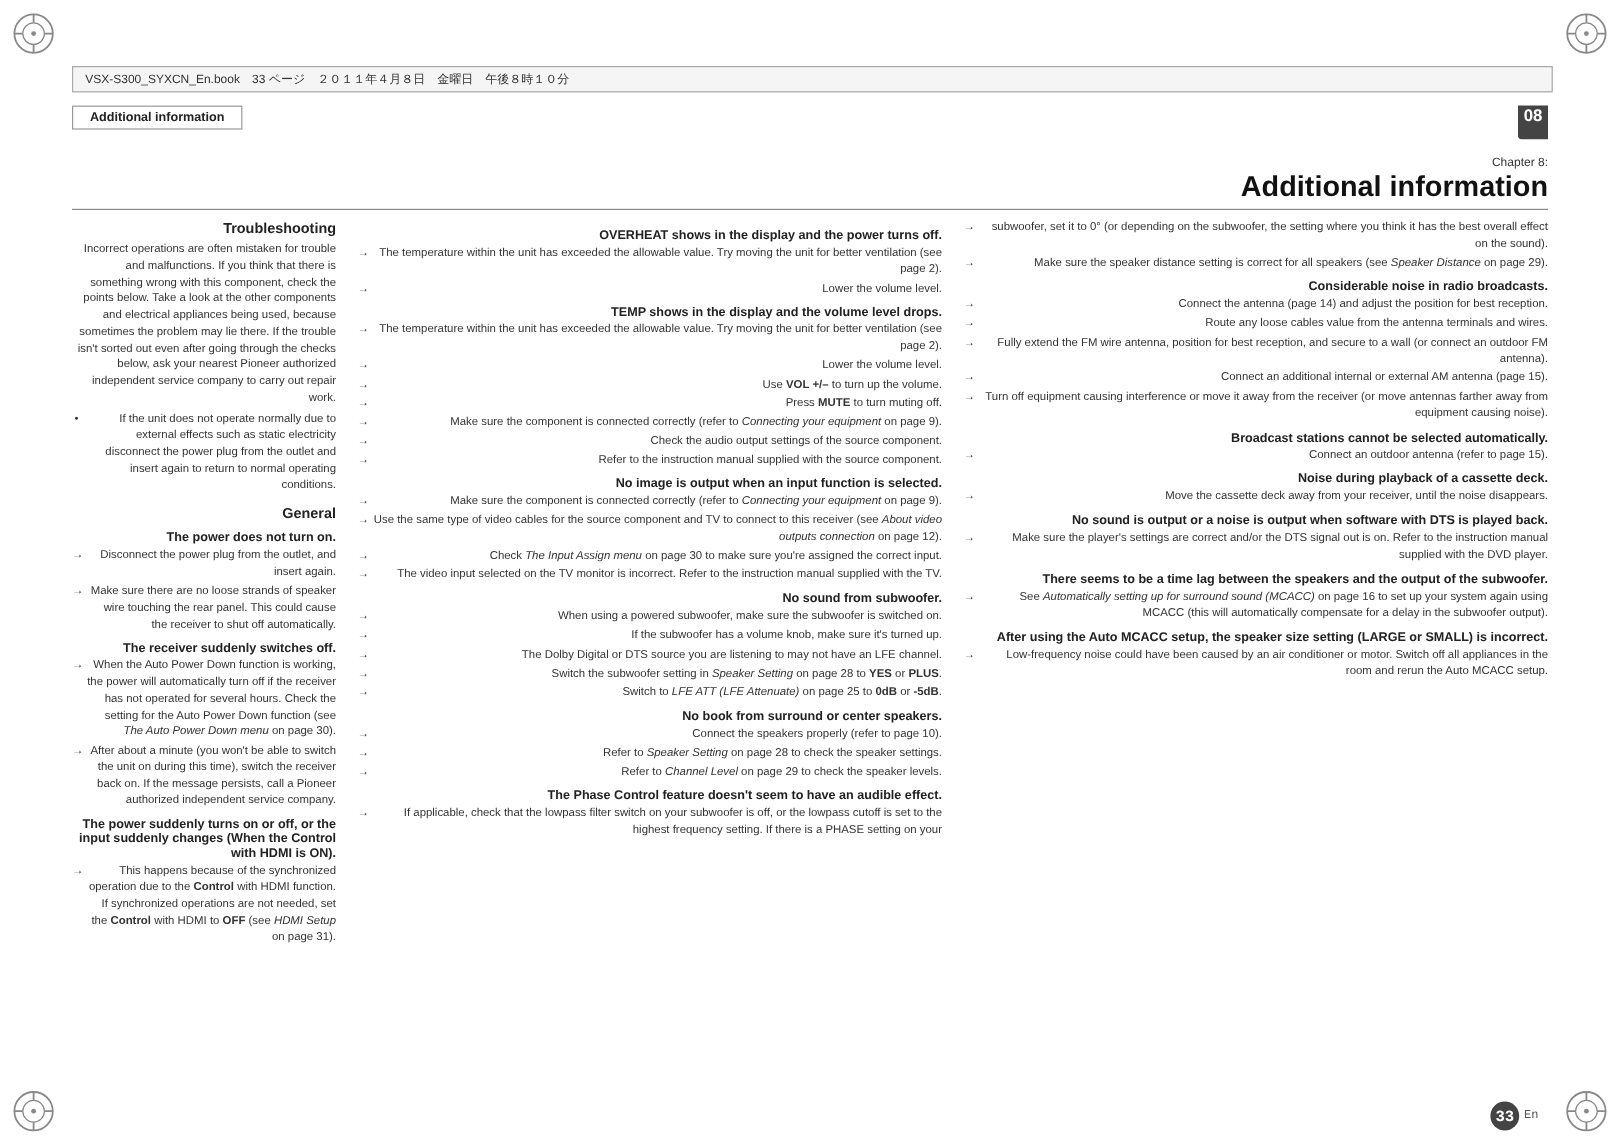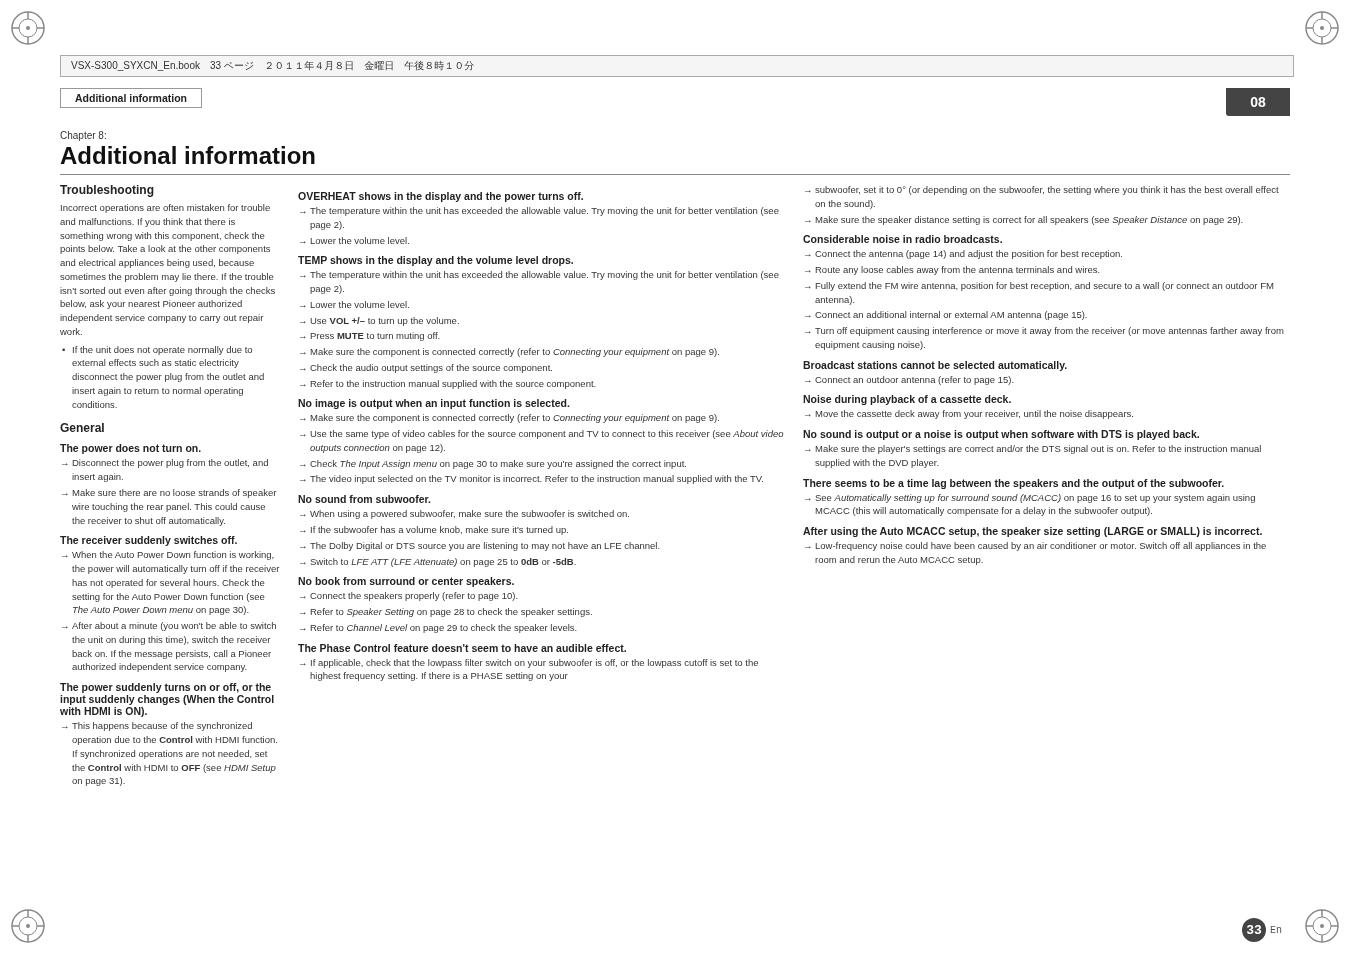--- a/index.html
+++ b/index.html
@@ -173,29 +173,29 @@
     <line x1="20" y1="29" x2="20" y2="36" stroke="#888" stroke-width="1.5"></line>
     <line x1="4" y1="20" x2="11" y2="20" stroke="#888" stroke-width="1.5"></line>
     <line x1="29" y1="20" x2="36" y2="20" stroke="#888" stroke-width="1.5"></line>
   </svg>
 </div>
 
 <div class="header-bar">
   <span>VSX-S300_SYXCN_En.book　33 ページ　２０１１年４月８日　金曜日　午後８時１０分</span>
 </div>
 
-<div style="position:absolute; top:88px; right:60px; background:#444; color:#fff; font-size:14px; font-weight:bold; width:64px; height:28px; display:flex; align-items:center; justify-content:center; border-radius:0 0 0 3px;">
+<div style="position:absolute; top:88px; right:60px; background:#444; color:#fff; font-size:14px; font-weight:bold; width:25px; height:28px; display:flex; justify-content:center; border-radius:0 0 0 3px;">
   <span>08</span>
 </div>
 
 <div style="position:absolute; top:88px; left:60px; border:1px solid #999; padding:3px 14px; font-size:10.5px; font-weight:bold; background:#fff;">
   <span>Additional information</span>
 </div>
 
-<div style="position:absolute; top:122px; left:60px; right:60px; bottom:30px; overflow:hidden;">
+<div style="position:absolute; top:122px; left:60px; right:60px; bottom:30px; overflow:hidden;text-align:right;">
 
   <div class="chapter-label" style="font-size:10px; color:#333; margin-bottom:1px;">Chapter 8:</div>
   <div style="font-size:24px; font-weight:bold; color:#111; margin-bottom:4px;">Additional information</div>
 
   <hr class="divider">
 
   <div class="columns">
 
     <div class="col-left">
       <div class="section-title">Troubleshooting</div>
@@ -236,38 +236,39 @@
       <div class="subsection-title">No image is output when an input function is selected.</div>
       <div class="arrow-item">Make sure the component is connected correctly (refer to <em>Connecting your equipment</em> on page 9).</div>
       <div class="arrow-item">Use the same type of video cables for the source component and TV to connect to this receiver (see <em>About video outputs connection</em> on page 12).</div>
       <div class="arrow-item">Check <em>The Input Assign menu</em> on page 30 to make sure you're assigned the correct input.</div>
       <div class="arrow-item">The video input selected on the TV monitor is incorrect. Refer to the instruction manual supplied with the TV.</div>
 
       <div class="subsection-title">No sound from subwoofer.</div>
       <div class="arrow-item">When using a powered subwoofer, make sure the subwoofer is switched on.</div>
       <div class="arrow-item">If the subwoofer has a volume knob, make sure it's turned up.</div>
       <div class="arrow-item">The Dolby Digital or DTS source you are listening to may not have an LFE channel.</div>
+      <div class="arrow-item">Switch the subwoofer setting in <em>Speaker Setting</em> on page 28 to <strong>YES</strong> or <strong>PLUS</strong>.</div>
       <div class="arrow-item">Switch to <em>LFE ATT (LFE Attenuate)</em> on page 25 to <strong>0dB</strong> or <strong>-5dB</strong>.</div>
 
       <div class="subsection-title">No book from surround or center speakers.</div>
       <div class="arrow-item">Connect the speakers properly (refer to page 10).</div>
       <div class="arrow-item">Refer to <em>Speaker Setting</em> on page 28 to check the speaker settings.</div>
       <div class="arrow-item">Refer to <em>Channel Level</em> on page 29 to check the speaker levels.</div>
 
       <div class="subsection-title">The Phase Control feature doesn't seem to have an audible effect.</div>
       <div class="arrow-item">If applicable, check that the lowpass filter switch on your subwoofer is off, or the lowpass cutoff is set to the highest frequency setting. If there is a PHASE setting on your</div>
     </div>
 
     <div class="col-right">
       <div class="arrow-item">subwoofer, set it to 0° (or depending on the subwoofer, the setting where you think it has the best overall effect on the sound).</div>
       <div class="arrow-item">Make sure the speaker distance setting is correct for all speakers (see <em>Speaker Distance</em> on page 29).</div>
 
       <div class="subsection-title">Considerable noise in radio broadcasts.</div>
       <div class="arrow-item">Connect the antenna (page 14) and adjust the position for best reception.</div>
-      <div class="arrow-item">Route any loose cables away from the antenna terminals and wires.</div>
+      <div class="arrow-item">Route any loose cables value from the antenna terminals and wires.</div>
       <div class="arrow-item">Fully extend the FM wire antenna, position for best reception, and secure to a wall (or connect an outdoor FM antenna).</div>
       <div class="arrow-item">Connect an additional internal or external AM antenna (page 15).</div>
       <div class="arrow-item">Turn off equipment causing interference or move it away from the receiver (or move antennas farther away from equipment causing noise).</div>
 
       <div class="subsection-title">Broadcast stations cannot be selected automatically.</div>
       <div class="arrow-item">Connect an outdoor antenna (refer to page 15).</div>
 
       <div class="subsection-title">Noise during playback of a cassette deck.</div>
       <div class="arrow-item">Move the cassette deck away from your receiver, until the noise disappears.</div>
 

